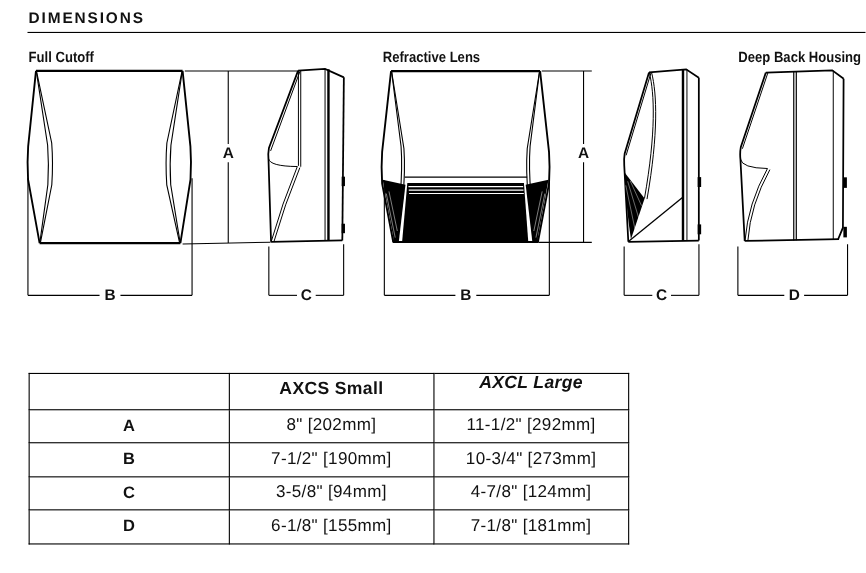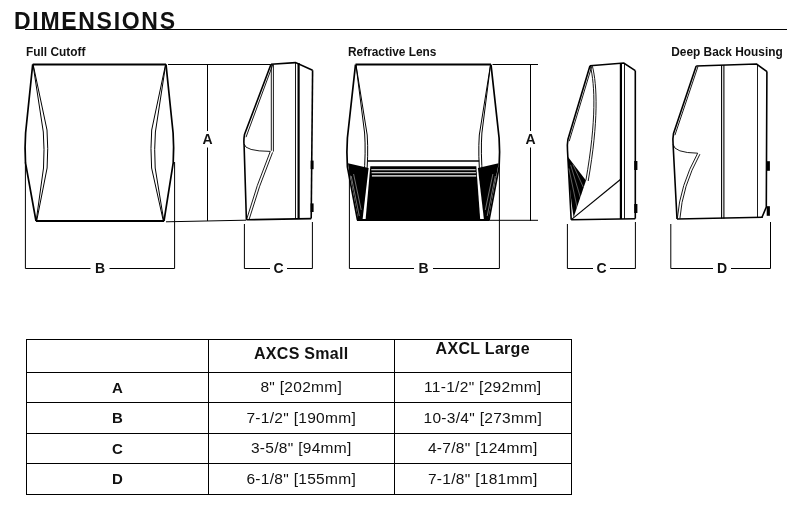--- a/index.html
+++ b/index.html
@@ -3,21 +3,21 @@
 html,body{margin:0;padding:0;background:#fff;}
 body{width:787px;height:521px;font-family:"Liberation Sans",sans-serif;color:#111;}
 .abs{position:absolute;}
 #page{position:relative;width:787px;height:521px;overflow:hidden;}
 table{border-collapse:collapse;table-layout:fixed;}
 td{border:1px solid #000;text-align:center;vertical-align:middle;padding:0;font-size:15.5px;letter-spacing:0.3px;}
 .bold{font-weight:bold;}
 </style></head>
 <body>
 <div id="page">
-  <div class="abs bold" style="left:14px;top:8px;font-size:23px;letter-spacing:1.7px;">DIMENSIONS</div>
+  <div class="abs bold" style="left:26px;top:8px;font-size:14px;letter-spacing:1.7px;">DIMENSIONS</div>
   <div class="abs" style="left:25px;top:28.8px;width:762px;height:1.6px;background:#000;"></div>
   <div class="abs bold" style="left:26px;top:43.8px;font-size:13.5px;transform:scaleX(0.88);transform-origin:0 0;">Full Cutoff</div>
   <div class="abs bold" style="left:348px;top:43.8px;font-size:13.5px;transform:scaleX(0.88);transform-origin:0 0;">Refractive Lens</div>
   <div class="abs bold" style="right:4px;top:43.8px;font-size:13.5px;transform:scaleX(0.88);transform-origin:100% 0;">Deep Back Housing</div>
 
   <svg class="abs" style="left:0;top:0;" width="787" height="300" viewBox="0 0 787 300" fill="none" stroke="#000">
 
     <g stroke-width="2">
       <path d="M32.7,64.4 L166,64.4"></path>
       <path d="M36,221 L164,221"></path>
@@ -188,21 +188,21 @@
   <table class="abs" style="left:26px;top:338.5px;width:545px;">
     <colgroup>
         <col style="width:182px">
         <col style="width:185.5px">
         <col style="width:177.5px">
       </colgroup>
     <tbody>
         <tr style="height:17px;">
       <td></td>
           <td class="bold" style="font-size:16px;padding-bottom:3.5px;">AXCS Small</td>
-          <td class="bold" style="font-size:16px;padding-bottom:14px;">AXCL Large</td>
+          <td class="bold" style="font-size:16px;padding-bottom:14px;font-style:italic;">AXCL Large</td>
     </tr>
     <tr style="height:30.5px;">
       <td class="bold" style="font-size:15px;">A</td>
           <td>8" [202mm]</td>
           <td>11-1/2" [292mm]</td>
     </tr>
     <tr style="height:30.5px;">
       <td class="bold" style="font-size:15px;">B</td>
           <td>7-1/2" [190mm]</td>
           <td>10-3/4" [273mm]</td>

